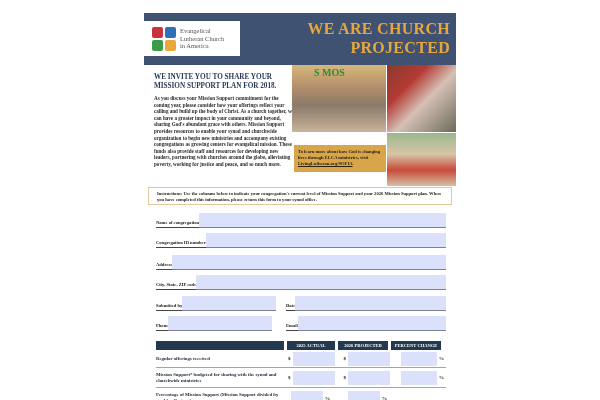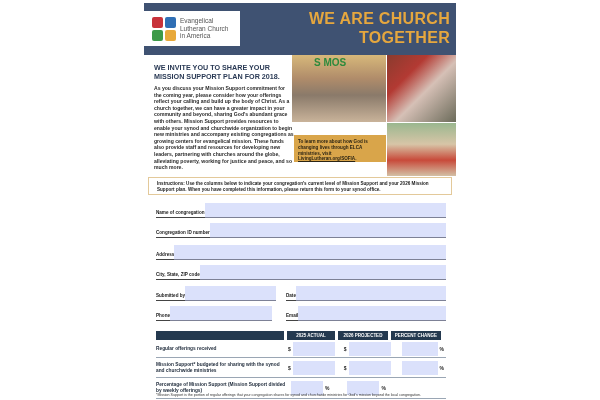--- a/index.html
+++ b/index.html
@@ -1,18 +1,18 @@
 <!DOCTYPE html>
 <html><head>
 <meta charset="utf-8">
 <style>
   * { box-sizing: border-box; margin: 0; padding: 0; }
   html, body { width: 600px; height: 400px; background: #ffffff; overflow: hidden; }
   body { font-family: "Liberation Sans", sans-serif; color: #1e2a3a; position: relative; }
-  .page { position: absolute; left: 144px; top: 3px; width: 312px; height: 362px; background: #fff; }
+  .page { position: absolute; left: 144px; top: 13px; width: 312px; height: 362px; background: #fff; font-family: Liberation Serif, serif; }
   .header { position: absolute; left: 0; top: 0; width: 312px; height: 52px; background: #3f5272; }
   .logo-box { position: absolute; left: 0; top: 8px; width: 96px; height: 35px; background: #fff; display: flex; align-items: center; padding-left: 8px; }
   .logo-mark { width: 24px; height: 24px; position: relative; margin-right: 4px; }
   .logo-mark span { position: absolute; width: 11px; height: 11px; border-radius: 2px; }
   .logo-text { font-size: 6.5px; line-height: 7.5px; color: #555; }
   .headline { position: absolute; right: 6px; top: 6px; text-align: right; color: #e6a73e; font-weight: bold; font-size: 16px; line-height: 19px; letter-spacing: 0.3px; }
   .intro-title { position: absolute; left: 10px; top: 60px; width: 140px; font-size: 7.2px; line-height: 9px; font-weight: bold; color: #2a3a55; }
   .intro-body { position: absolute; left: 10px; top: 82px; width: 140px; font-size: 5.1px; line-height: 6.6px; color: #2a2a2a; font-weight: bold; }
   .photo { position: absolute; overflow: hidden; }
   .photo1 { left: 148px; top: 52px; width: 94px; height: 67px; background: linear-gradient(180deg,#d7b87a 0%, #b08c6a 35%, #8a7a6a 60%, #c9b39a 100%); }
@@ -48,21 +48,21 @@
         <span style="left:13px;top:13px;background:#e8a93a"></span>
       </div>
       <div class="logo-text">
         <div>Evangelical</div>
         <div>Lutheran Church</div>
         <div>in America</div>
       </div>
     </div>
     <div class="headline">
       <div>WE ARE CHURCH</div>
-      <div>TOGETHER</div>
+      <div>PROJECTED</div>
     </div>
   </div>
 
   <div class="intro-title">WE INVITE YOU TO SHARE YOUR MISSION SUPPORT PLAN FOR 2018.</div>
   <div class="intro-body">As you discuss your Mission Support commitment for the coming year, please consider how your offerings reflect your calling and build up the body of Christ. As a church together, we can have a greater impact in your community and beyond, sharing God's abundant grace with others. Mission Support provides resources to enable your synod and churchwide organization to begin new ministries and accompany existing congregations as growing centers for evangelical mission. These funds also provide staff and resources for developing new leaders, partnering with churches around the globe, alleviating poverty, working for justice and peace, and so much more.</div>
 
   <div class="photo photo1">
     <span class="tag" style="left:22px;top:2px">S MOS</span>
   </div>
   <div class="photo photo2"></div>

